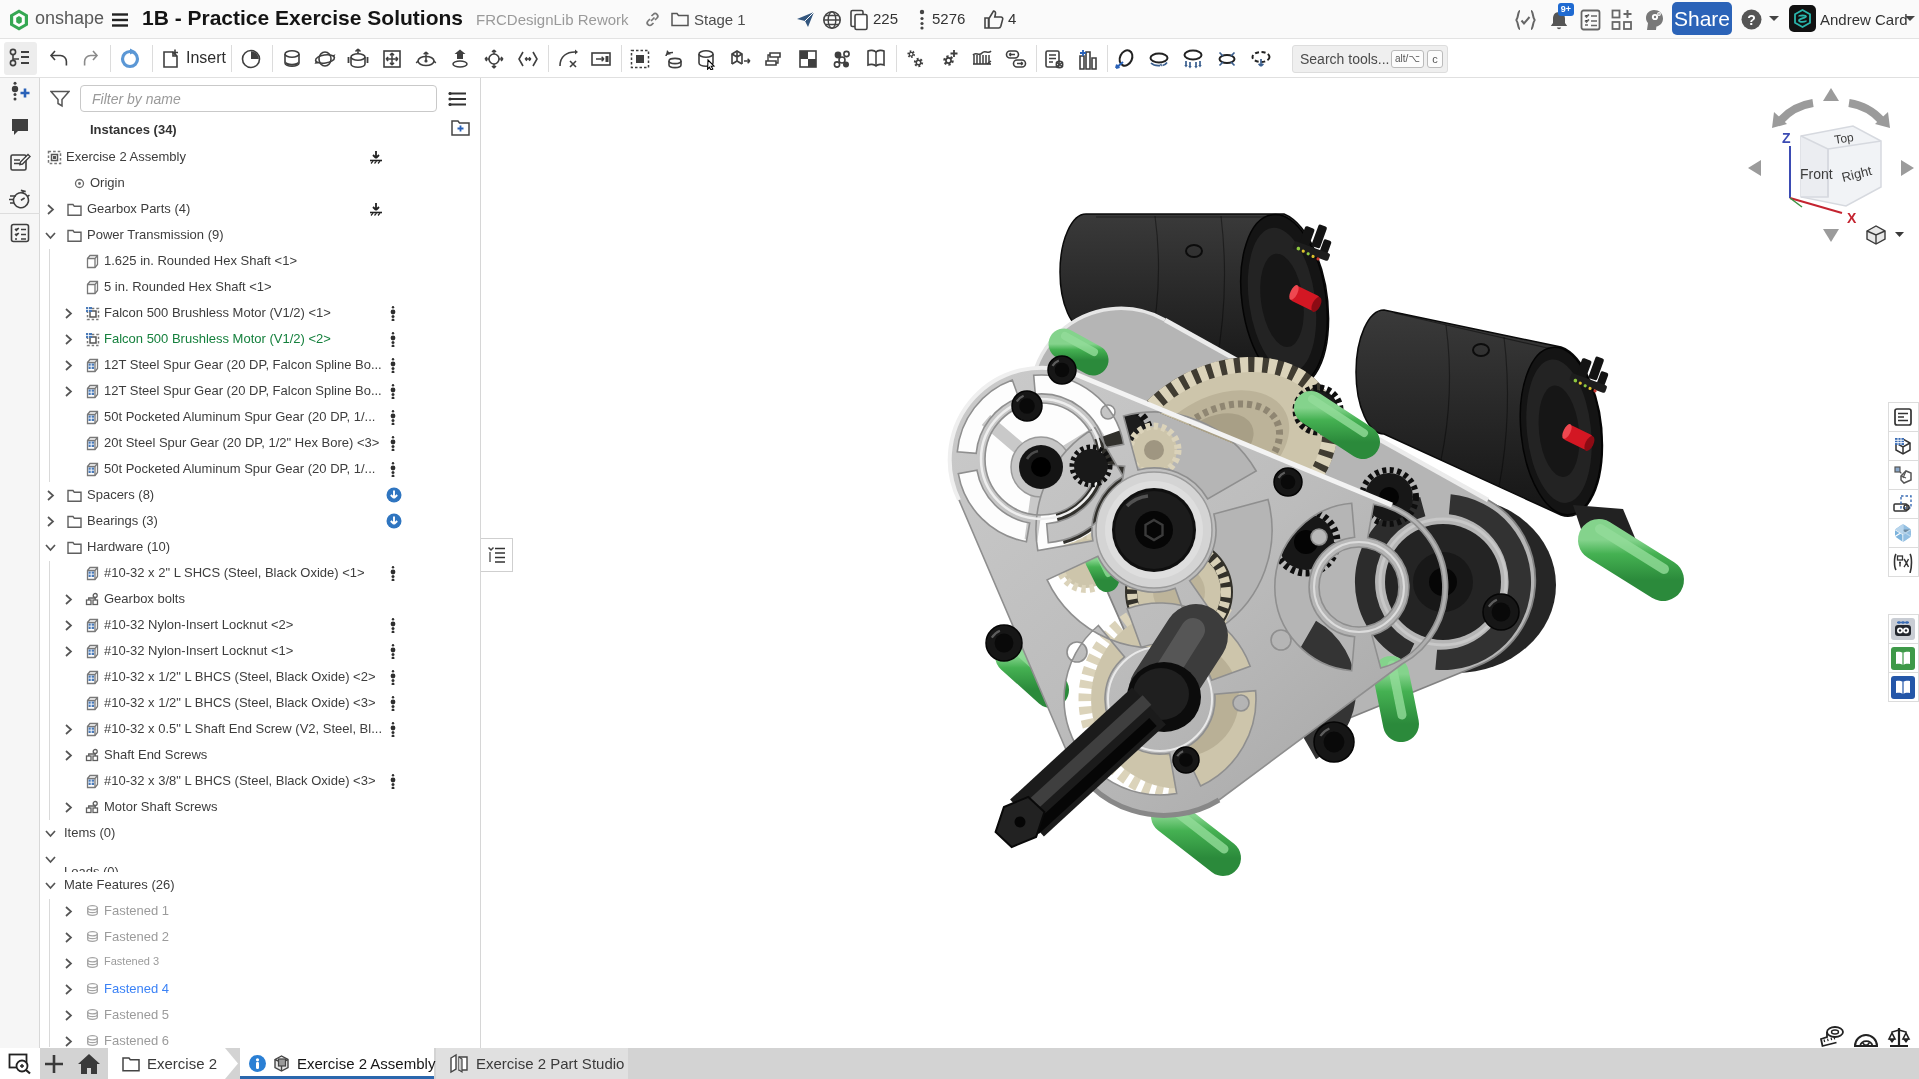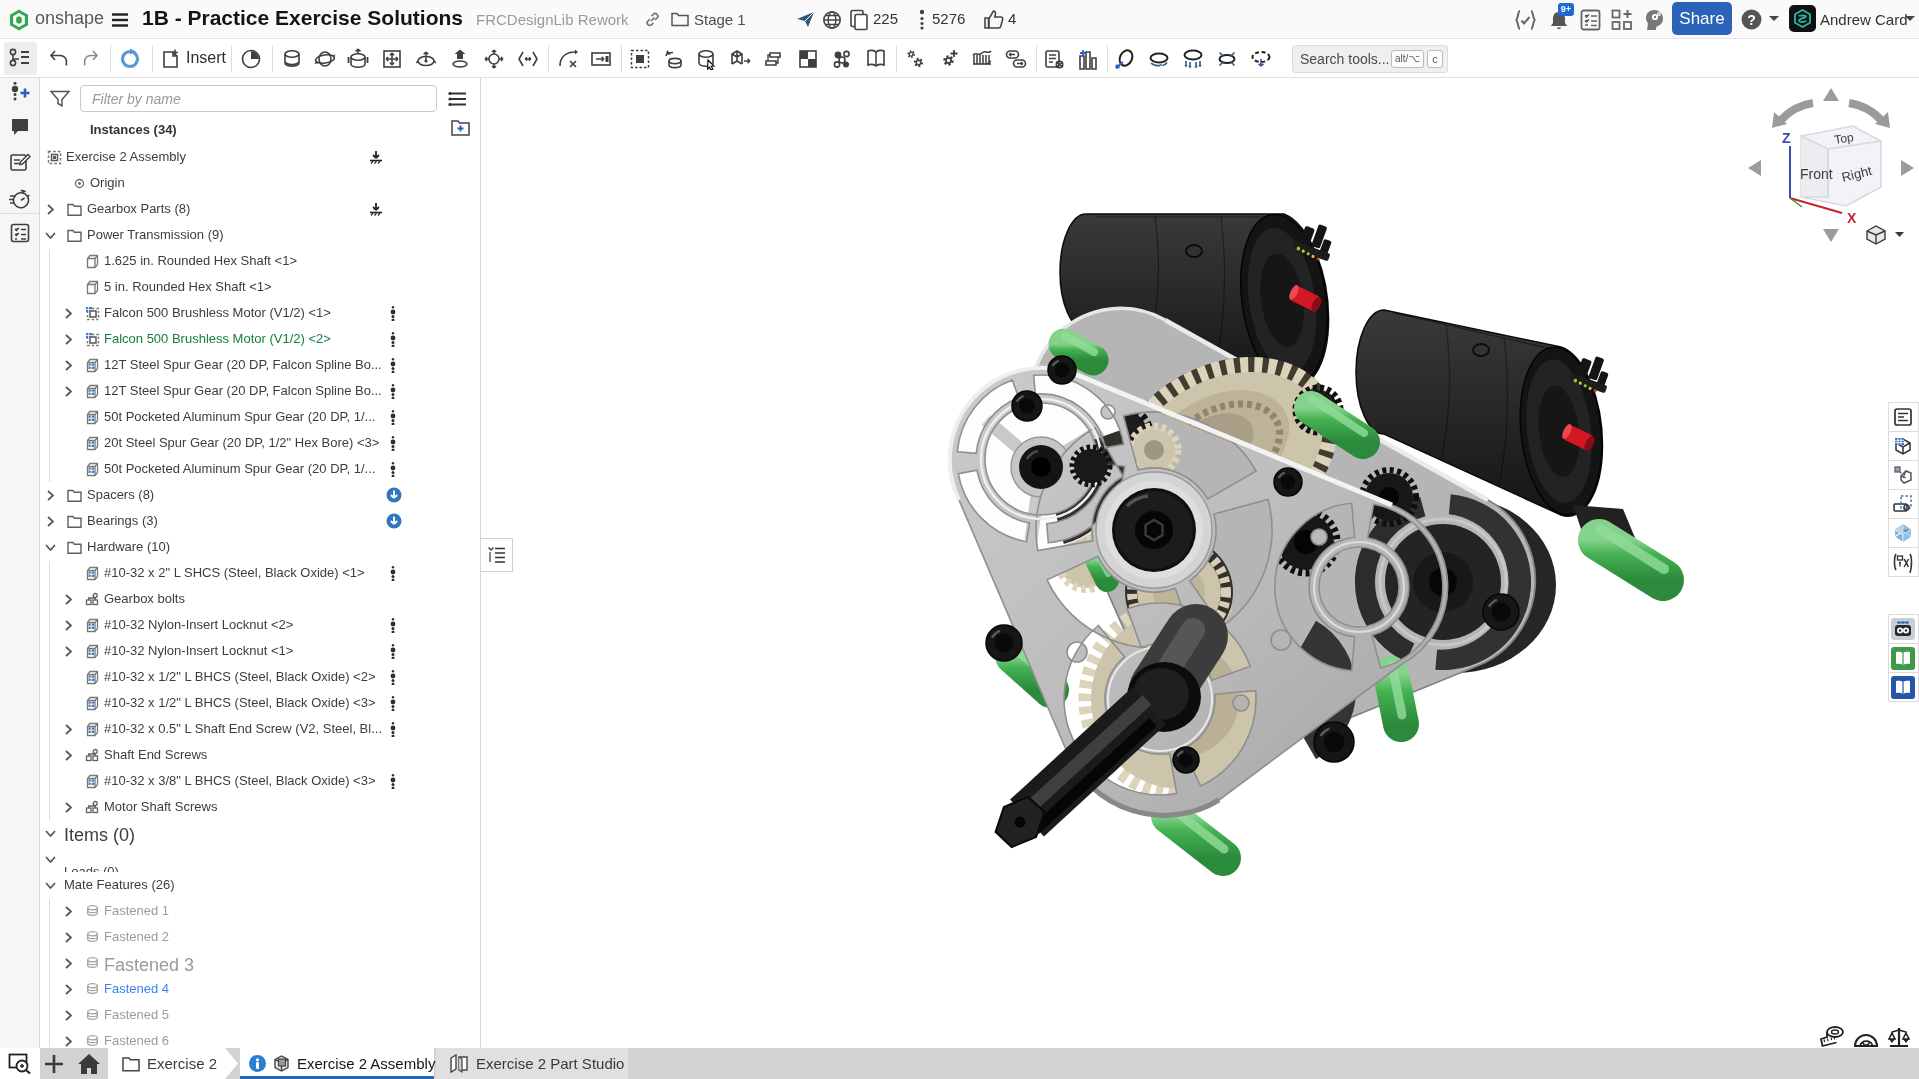--- a/index.html
+++ b/index.html
@@ -94,21 +94,21 @@
         <path d="M16.5 1v8M12.5 5h8"></path>
       </g>
     </svg>
 <svg class="abs" style="left:1643px;top:8px" width="22" height="24" viewBox="0 0 22 24">
       <path d="M11 2C6 2 3 5.8 3 10c0 2 .8 3.6 2 5l-1 7h9l.4-3.4c3.6-.6 6.6-3.6 6.6-8C20 5.4 16 2 11 2z" fill="#787878"></path>
       <circle cx="12" cy="9" r="3.1" fill="#fff"></circle>
       <circle cx="16" cy="6" r="1.9" fill="#fff"></circle>
       <circle cx="12" cy="9" r="1.2" fill="#787878"></circle>
       <circle cx="16" cy="6" r="0.8" fill="#787878"></circle>
     </svg>
-<div class="abs" style="left:1672px;top:2px;width:60px;height:33px;background:#2b63b8;border-radius:5px;color:#fff;font-size:17px;text-align:center;line-height:33px;">Share</div>
+<div class="abs" style="left:1672px;top:2px;width:60px;height:33px;background:#2b63b8;border-radius:5px;color:#fff;font-size:21px;text-align:center;line-height:33px;">Share</div>
 <svg class="abs" style="left:1741px;top:9px" width="21" height="21" viewBox="0 0 21 21">
       <circle cx="10.5" cy="10.5" r="10" fill="#555"></circle>
       <text x="10.5" y="15.5" font-size="14" font-weight="bold" fill="#fff" text-anchor="middle" font-family="Liberation Sans">?</text>
     </svg>
 <svg class="abs" style="left:1768px;top:15px" width="12" height="8" viewBox="0 0 12 8">
       <path d="M1 1l5 5 5-5z" fill="#444"></path>
     </svg>
 <div class="abs" style="left:1789px;top:5px;width:27px;height:27px;background:#111;border-radius:5px;"></div>
 <svg class="abs" style="left:1793px;top:9px" width="19" height="19" viewBox="0 0 19 19">
       <path d="M9.5 1 17 5.2v8.6L9.5 18 2 13.8V5.2Z" fill="none" stroke="#2ab5ab" stroke-width="1.8"></path>
@@ -396,21 +396,21 @@
     </svg>
     <div class="abs" style="left:49px;top:5px;">Origin</div>
   </div>
 <div class="abs" style="left:41px;top:196px;width:440px;height:26px;font-size:13px;color:#3d3d3d;white-space:nowrap;overflow:hidden;">
     <svg class="abs" style="left:3px;top:7px" width="13" height="13" viewBox="0 0 13 13">
       <path d="M4 2l5 4.5L4 11" fill="none" stroke="#555" stroke-width="1.7"></path>
     </svg>
     <svg class="abs" style="left:26px;top:6px" width="15" height="15" viewBox="0 0 15 15">
       <path d="M1 2.5h5l1.3 1.8H14v9H1z" fill="none" stroke="#5f5f5f" stroke-width="1.4"></path>
     </svg>
-    <div class="abs" style="left:46px;top:5px;">Gearbox Parts (8)</div>
+    <div class="abs" style="left:46px;top:5px;">Gearbox Parts (4)</div>
     <svg class="abs" style="left:327px;top:6px" width="16" height="15" viewBox="0 0 16 15">
       <path d="M8 1v7M8 8 5 5M8 8l3-3" stroke="#222" stroke-width="1.8" fill="none"></path>
       <path d="M2 10.5h12" stroke="#222" stroke-width="1.6"></path>
       <path d="M3 13.5l2-2.4M6.5 13.5l2-2.4M10 13.5l2-2.4" stroke="#222" stroke-width="1.2"></path>
     </svg>
   </div>
 <div class="abs" style="left:41px;top:222px;width:440px;height:26px;font-size:13px;color:#3d3d3d;white-space:nowrap;overflow:hidden;">
     <svg class="abs" style="left:3px;top:7px" width="13" height="13" viewBox="0 0 13 13">
       <path d="M2 4l4.5 5L11 4" fill="none" stroke="#555" stroke-width="1.7"></path>
     </svg>
@@ -756,21 +756,21 @@
       <path d="M4 2l5 4.5L4 11" fill="none" stroke="#555" stroke-width="1.7"></path>
     </svg>
     <svg class="abs" style="left:44px;top:6px" width="15" height="15" viewBox="0 0 15 15">
       <rect x="1.5" y="8" width="4.5" height="4.5" fill="none" stroke="#5f5f5f" stroke-width="1.3"></rect>
       <rect x="8" y="8" width="4.5" height="4.5" fill="none" stroke="#5f5f5f" stroke-width="1.3"></rect>
       <circle cx="10.2" cy="3.5" r="2" fill="none" stroke="#5f5f5f" stroke-width="1.3"></circle>
       <path d="M10.2 5.5V8M3.7 8V6h6.5" fill="none" stroke="#5f5f5f" stroke-width="1.3"></path>
     </svg>
     <div class="abs" style="left:63px;top:5px;">Motor Shaft Screws</div>
   </div>
-<div class="abs" style="left:41px;top:820px;width:440px;height:26px;font-size:18px;color:#3d3d3d;white-space:nowrap;overflow:hidden;padding-left:44px;">
+<div class="abs" style="left:41px;top:820px;width:440px;height:26px;font-size:13px;color:#3d3d3d;white-space:nowrap;overflow:hidden;padding-left:44px;">
     <svg class="abs" style="left:3px;top:7px" width="13" height="13" viewBox="0 0 13 13">
       <path d="M2 4l4.5 5L11 4" fill="none" stroke="#555" stroke-width="1.7"></path>
     </svg>
     <div class="abs" style="left:23px;top:5px;">Items (0)</div>
   </div>
 <div class="abs" style="left:41px;top:846px;width:440px;height:26px;font-size:13px;color:#3d3d3d;white-space:nowrap;overflow:hidden;">
     <svg class="abs" style="left:3px;top:7px" width="13" height="13" viewBox="0 0 13 13">
       <path d="M2 4l4.5 5L11 4" fill="none" stroke="#555" stroke-width="1.7"></path>
     </svg>
     <div class="abs" style="left:23px;top:18px;">Loads (0)</div>
@@ -796,21 +796,21 @@
     <svg class="abs" style="left:21px;top:7px" width="13" height="13" viewBox="0 0 13 13">
       <path d="M4 2l5 4.5L4 11" fill="none" stroke="#555" stroke-width="1.7"></path>
     </svg>
     <svg class="abs" style="left:44px;top:6px" width="15" height="15" viewBox="0 0 15 15">
       <ellipse cx="7.5" cy="3.8" rx="4.8" ry="2.1" fill="none" stroke="#a3a3a3" stroke-width="1.3"></ellipse>
       <path d="M2.7 3.8v5.4c0 1.2 2.1 2.1 4.8 2.1s4.8-.9 4.8-2.1V3.8" fill="none" stroke="#a3a3a3" stroke-width="1.3"></path>
       <path d="M2.7 6.5c0 1.2 2.1 2.1 4.8 2.1s4.8-.9 4.8-2.1" fill="none" stroke="#a3a3a3" stroke-width="1.1"></path>
     </svg>
     <div class="abs" style="left:63px;top:5px;">Fastened 2</div>
   </div>
-<div class="abs" style="left:41px;top:950px;width:440px;height:26px;font-size:18px;color:#9b9b9b;white-space:nowrap;overflow:hidden;">
+<div class="abs" style="left:41px;top:950px;width:440px;height:26px;font-size:11px;color:#9b9b9b;white-space:nowrap;overflow:hidden;">
     <svg class="abs" style="left:21px;top:7px" width="13" height="13" viewBox="0 0 13 13">
       <path d="M4 2l5 4.5L4 11" fill="none" stroke="#555" stroke-width="1.7"></path>
     </svg>
     <svg class="abs" style="left:44px;top:6px" width="15" height="15" viewBox="0 0 15 15">
       <ellipse cx="7.5" cy="3.8" rx="4.8" ry="2.1" fill="none" stroke="#a3a3a3" stroke-width="1.3"></ellipse>
       <path d="M2.7 3.8v5.4c0 1.2 2.1 2.1 4.8 2.1s4.8-.9 4.8-2.1V3.8" fill="none" stroke="#a3a3a3" stroke-width="1.3"></path>
       <path d="M2.7 6.5c0 1.2 2.1 2.1 4.8 2.1s4.8-.9 4.8-2.1" fill="none" stroke="#a3a3a3" stroke-width="1.1"></path>
     </svg>
     <div class="abs" style="left:63px;top:5px;">Fastened 3</div>
   </div>

